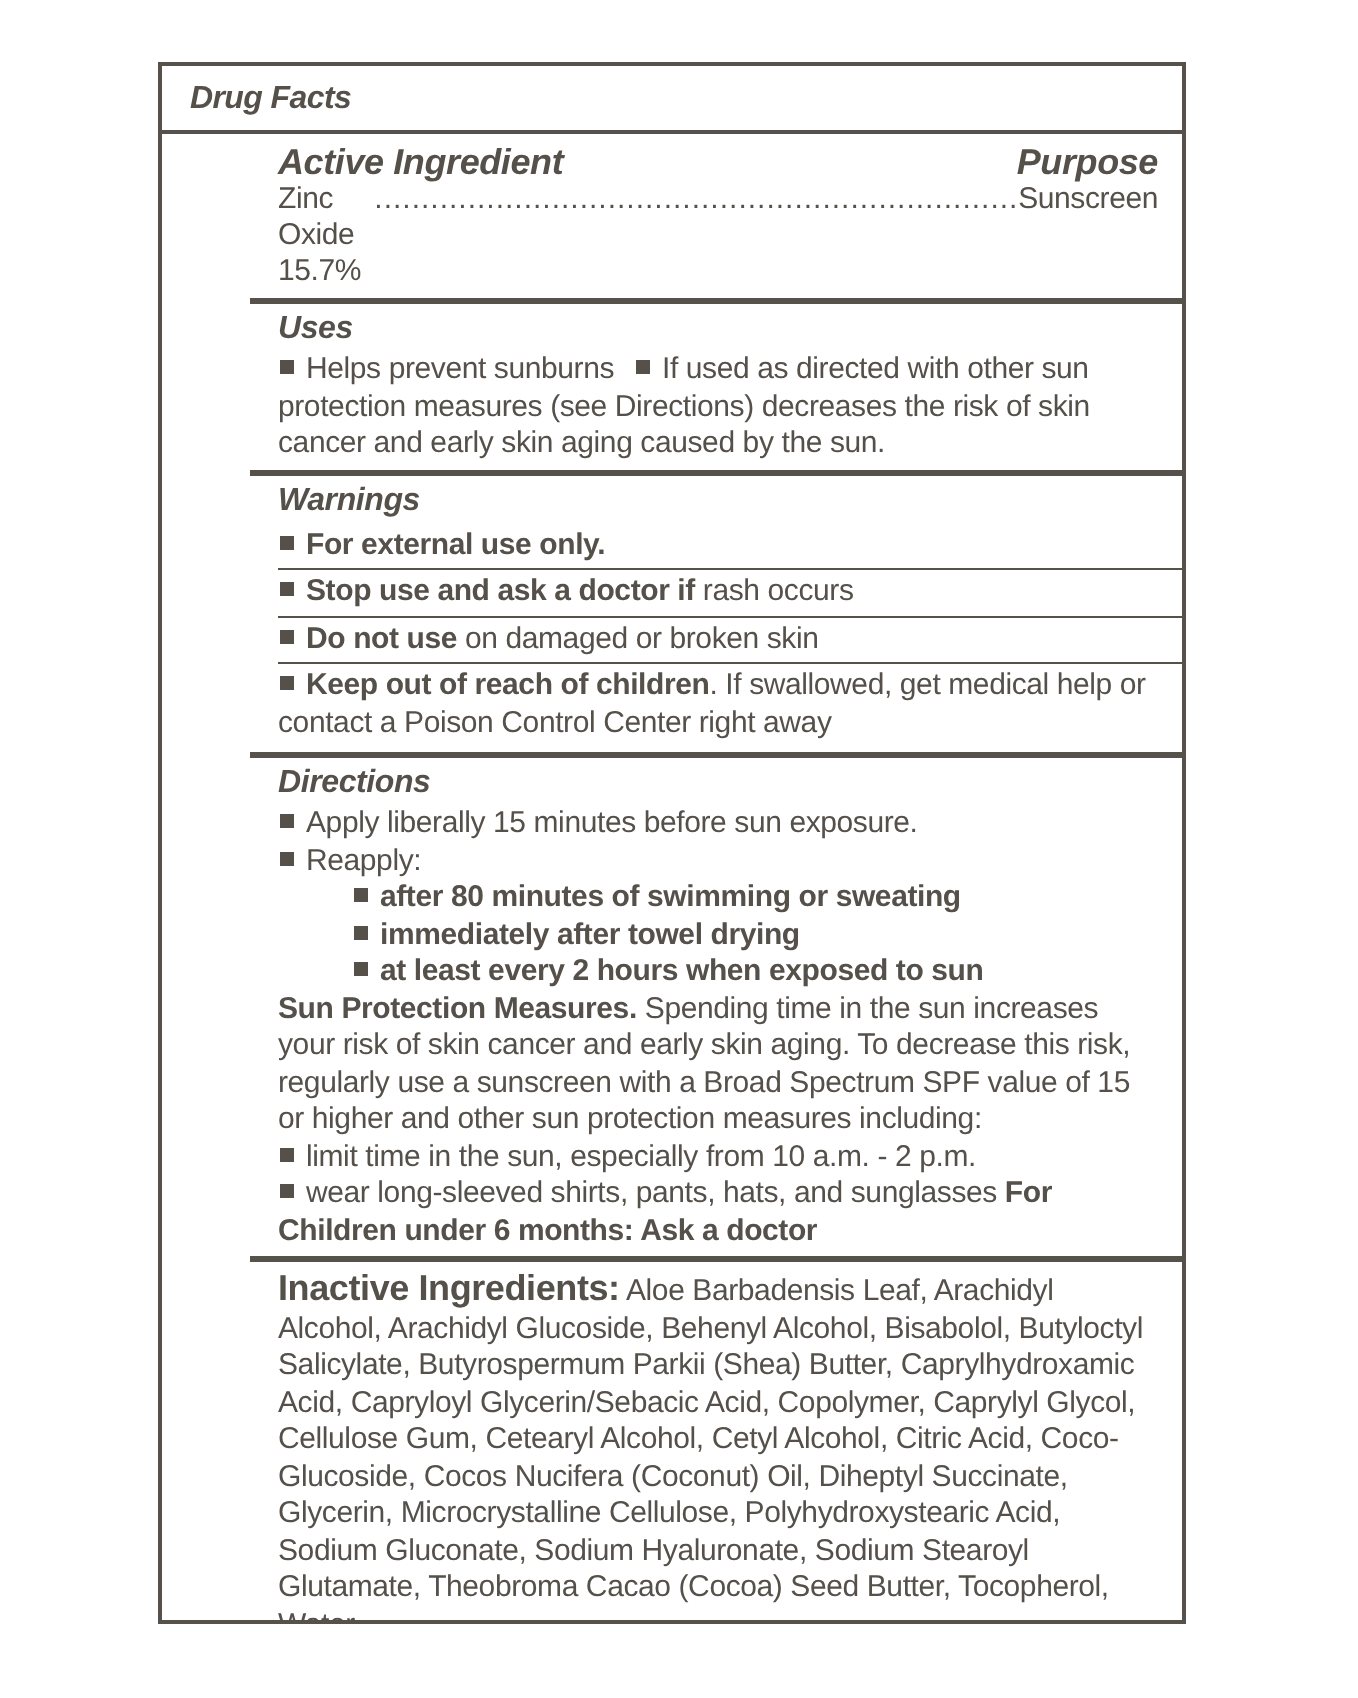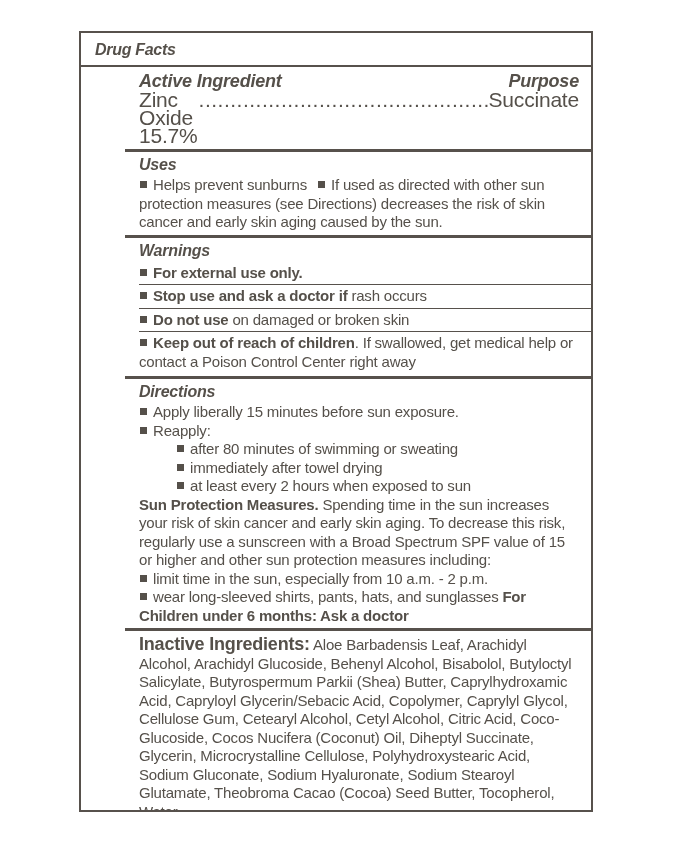--- a/index.html
+++ b/index.html
@@ -28,42 +28,42 @@
   }
   .active-sec{border-top:none;padding-top:4px;padding-bottom:4px;}
   .h2{
     font-size:16px;font-weight:bold;font-style:italic;
     line-height:22px;letter-spacing:-0.2px;
   }
   .ai-head{display:flex;justify-content:space-between;align-items:baseline;}
   .ai-head .h2{font-size:18px;line-height:20px;}
   .ai-row{
     display:flex;align-items:baseline;
-    font-size:21px;line-height:18px;letter-spacing:-0.2px;
+    font-size:15px;line-height:18px;letter-spacing:-0.2px;
   }
   .leader{
     flex:1 1 auto;overflow:hidden;white-space:nowrap;
     letter-spacing:0.5px;margin:0 1px;
   }
   .body{
     font-size:15px;line-height:18.5px;letter-spacing:-0.2px;
     margin:0;
   }
   b{font-weight:bold;}
   .bullet{
     display:inline-block;width:7px;height:7px;background:var(--ink);
     margin:0 6px 1px 1px;vertical-align:1px;
   }
   .bullet.gap{margin-left:7px;}
   .w-item{padding:2px 0 2px;}
   .w-item.ruled{
     border-bottom:1.5px solid var(--rule);
     margin-right:-12px;padding-right:12px;
   }
-  .sub{padding-left:37px;}
+  .sub{padding-left:37px;font-weight:bold;}
   .lead-inline{
     font-size:18px;font-weight:bold;letter-spacing:-0.2px;
   }
   .mt2{margin-top:2px;}
 </style>
 </head>
 <body>
 
 <div class="page">
   <div class="label-box">
@@ -73,21 +73,21 @@
     </div>
 
     <div class="sec active-sec">
       <div class="ai-head">
         <span class="h2">Active Ingredient</span>
         <span class="h2">Purpose</span>
       </div>
       <div class="ai-row">
         <span>Zinc Oxide 15.7%</span>
         <span class="leader">........................................................................................................................................................................</span>
-        <span>Succinate</span>
+        <span>Sunscreen</span>
       </div>
     </div>
 
     <div class="sec">
       <div class="h2">Uses</div>
       <p class="body">
         <span class="bullet"></span><span>Helps prevent sunburns</span>
         <span class="bullet gap"></span><span>If used as directed with other sun protection measures (see Directions) decreases the risk of skin cancer and early skin aging caused by the sun.</span>
       </p>
     </div>

